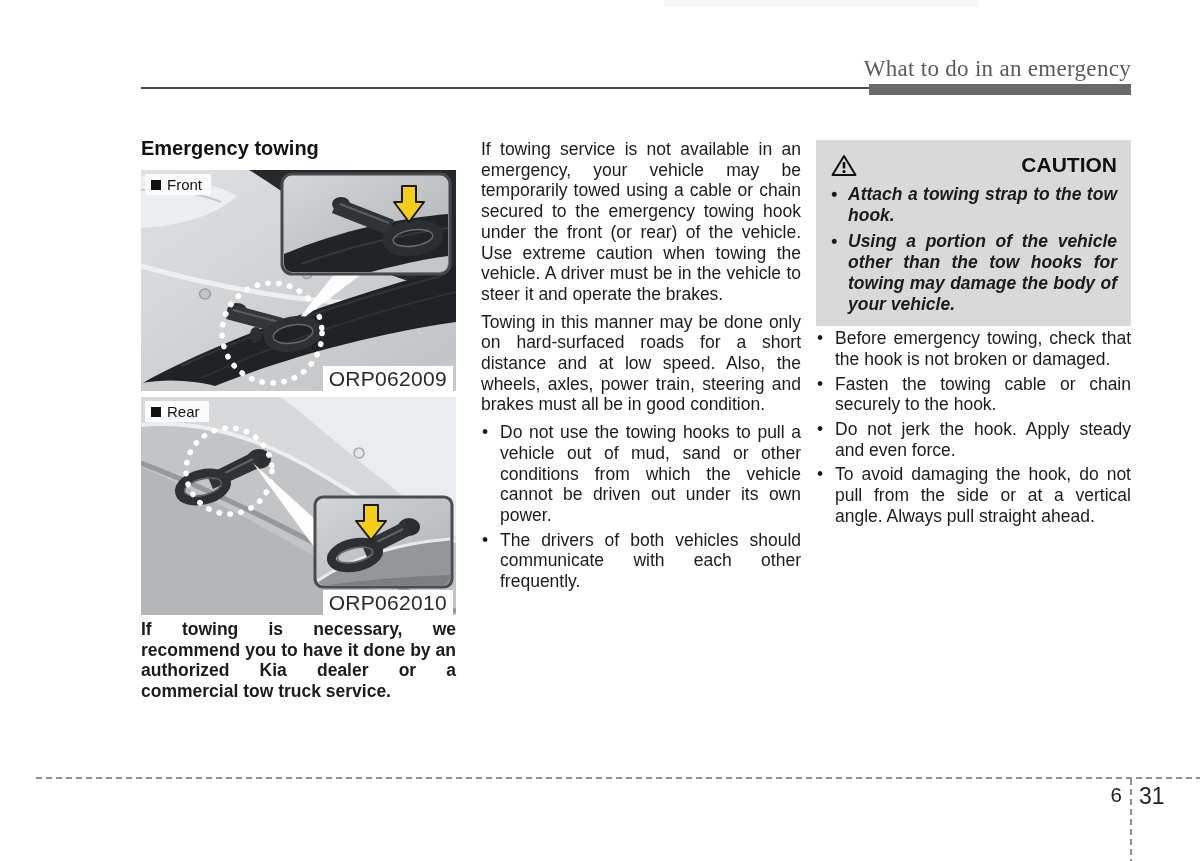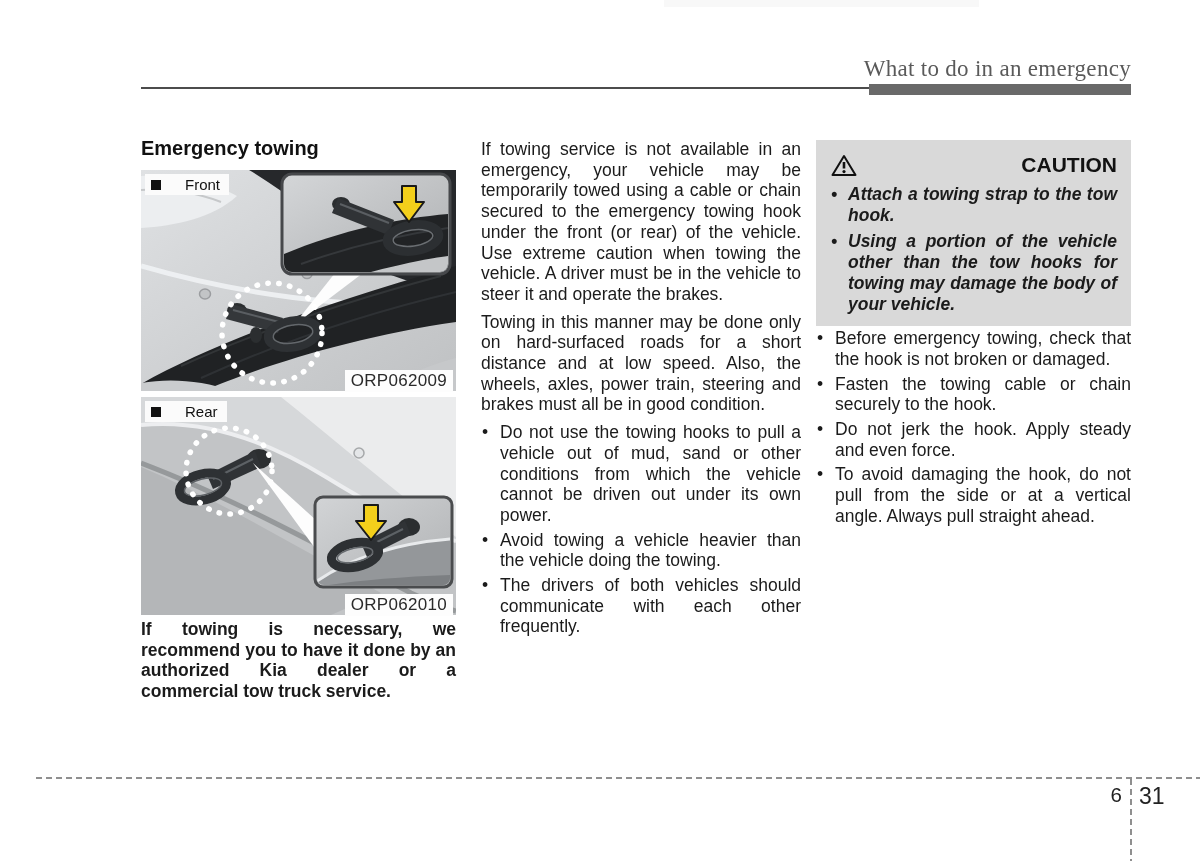--- a/index.html
+++ b/index.html
@@ -21,26 +21,26 @@
   
   .col-left{position:absolute;left:105px;top:136px;width:315px;}
   .col-mid{position:absolute;left:445px;top:139px;width:320px;}
   .col-right{position:absolute;left:780px;top:140px;width:315px;}
 
   .section-heading{margin:0 0 10px 0;font-size:20px;line-height:24px;font-weight:bold;color:#111;}
 
   figure{position:relative;width:315px;margin:0;padding:0;}
   .fig-label{
     position:absolute;top:4px;left:4px;background:#fbfbfb;padding:3px 9px 3px 6px;
-    font-size:15px;color:#111;display:flex;align-items:center;gap:24px;line-height:1;
+    font-size:15px;color:#111;display:flex;align-items:center;gap:6px;line-height:1;
   }
   .sq{display:inline-block;width:10px;height:10px;background:#111;}
   .fig-code{
     position:absolute;bottom:3px;right:3px;background:#fdfdfd;padding:1px 6px;
-    font-size:17px;color:#2a2a2a;letter-spacing:.3px;
+    font-size:21px;color:#2a2a2a;letter-spacing:.3px;
   }
   .body-text{font-size:17.5px;line-height:20.7px;text-align:justify;}
   p.body-text{margin:0 0 7px 0;}
   .note{font-weight:bold;margin-top:26px;}
 
   ul.bullets{list-style:none;margin:2px 0 0 0;padding:0;}
   ul.bullets li{position:relative;padding-left:19px;margin-bottom:4px;}
   ul.bullets li::before{content:"\2022";position:absolute;left:1px;top:0;}
 
   .caution-box{
@@ -188,21 +188,20 @@
 
   <div class="col-mid">
     <div>
 
     <p class="body-text">If towing service is not available in an emergency, your vehicle may be temporarily towed using a cable or chain secured to the emergency towing hook under the front (or rear) of the vehicle. Use extreme caution when towing the vehicle. A driver must be in the vehicle to steer it and operate the brakes.</p>
         <p class="body-text">Towing in this manner may be done only on hard-surfaced roads for a short distance and at low speed. Also, the wheels, axles, power train, steering and brakes must all be in good condition.</p>
       </div>
     <ul class="bullets body-text">
 
     <li>Do not use the towing hooks to pull a vehicle out of mud, sand or other conditions from which the vehicle cannot be driven out under its own power.</li>
-        <li>Avoid towing a vehicle heavier than the vehicle doing the towing.</li>
         <li>The drivers of both vehicles should communicate with each other frequently.</li>
       </ul>
   </div>
 
   <div class="col-right">
     <div class="caution-box">
       <div class="caution-title">
         <svg width="26" height="23" viewBox="0 0 26 23">
           <path d="M13 2 L24.5 21 H1.5 Z" fill="none" stroke="#111" stroke-width="2" stroke-linejoin="round"></path>
           <line x1="13" y1="8" x2="13" y2="14.5" stroke="#111" stroke-width="2.6"></line>

